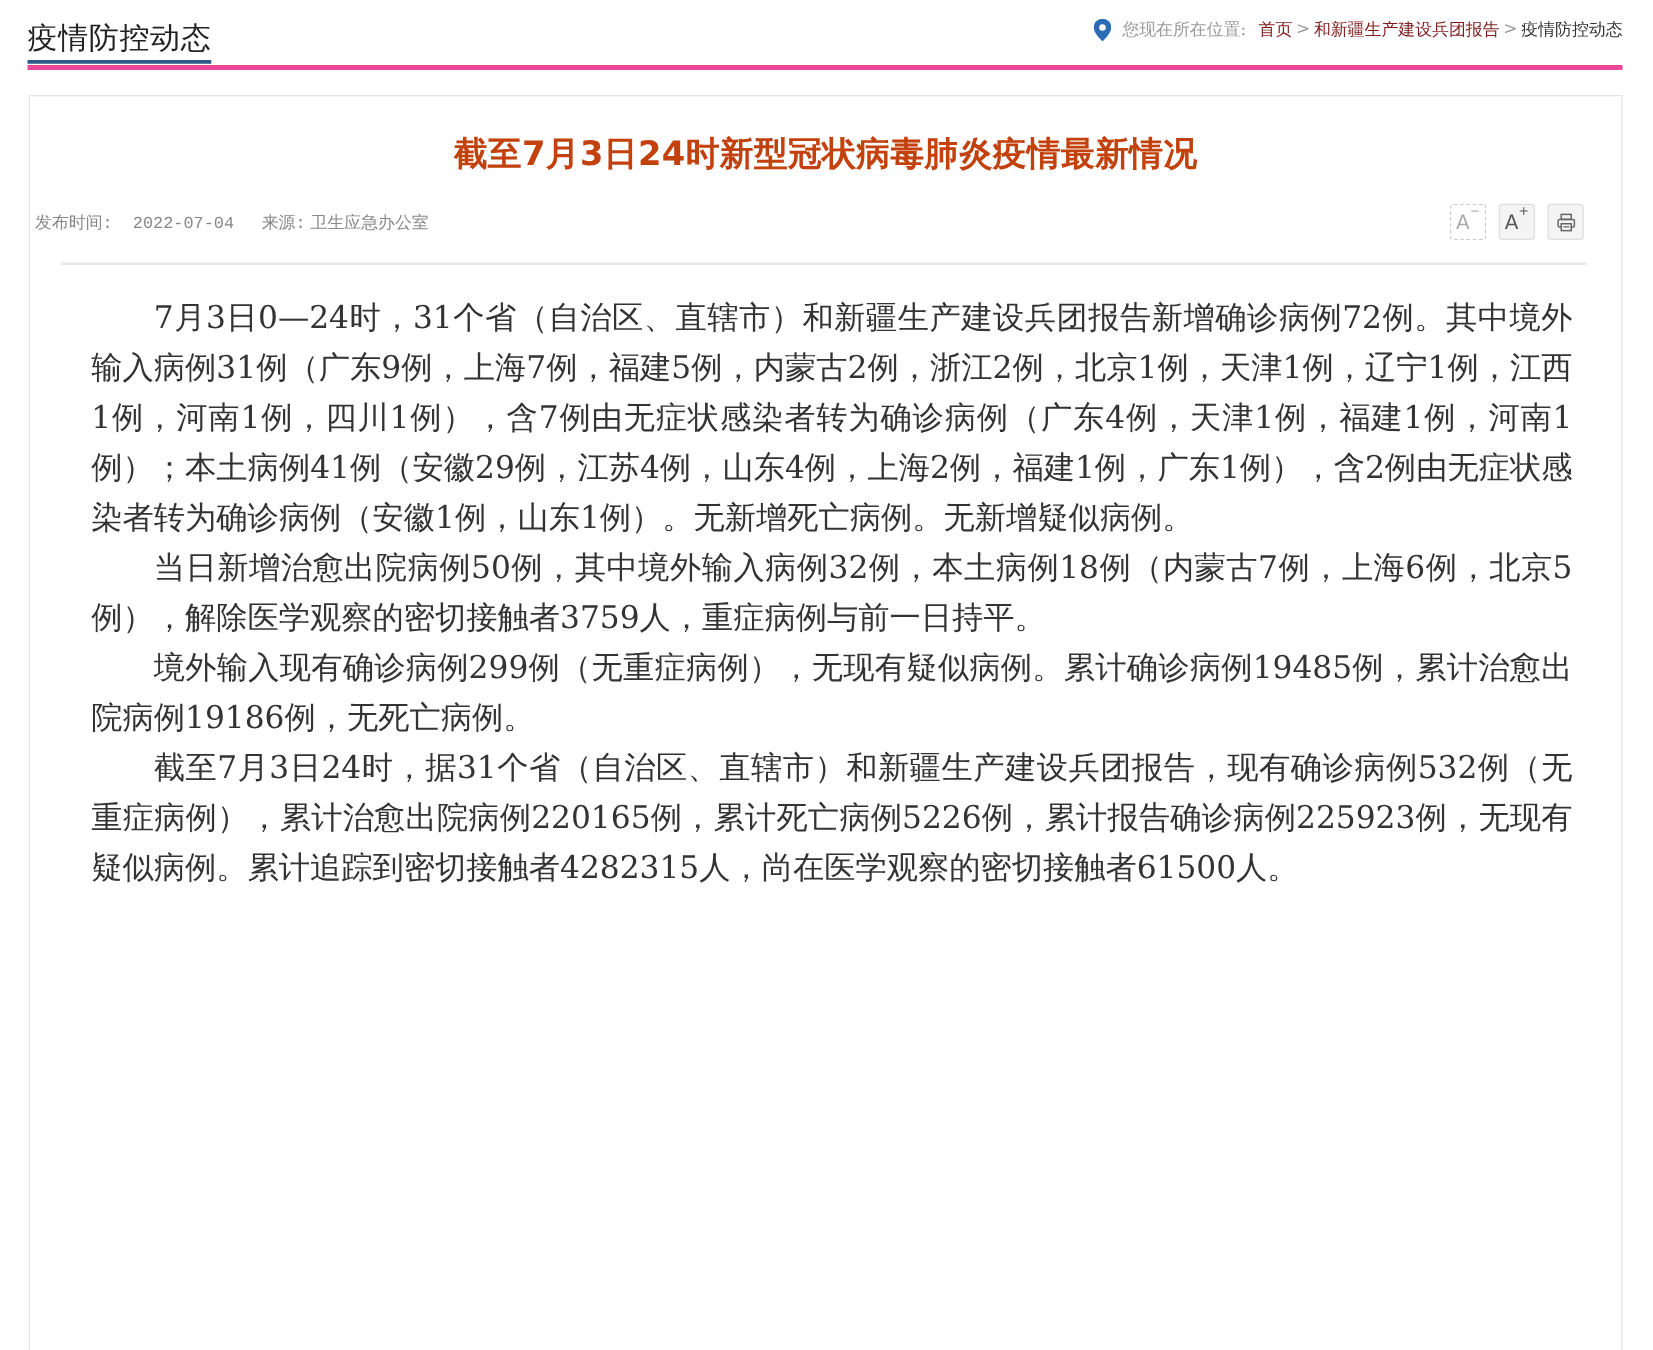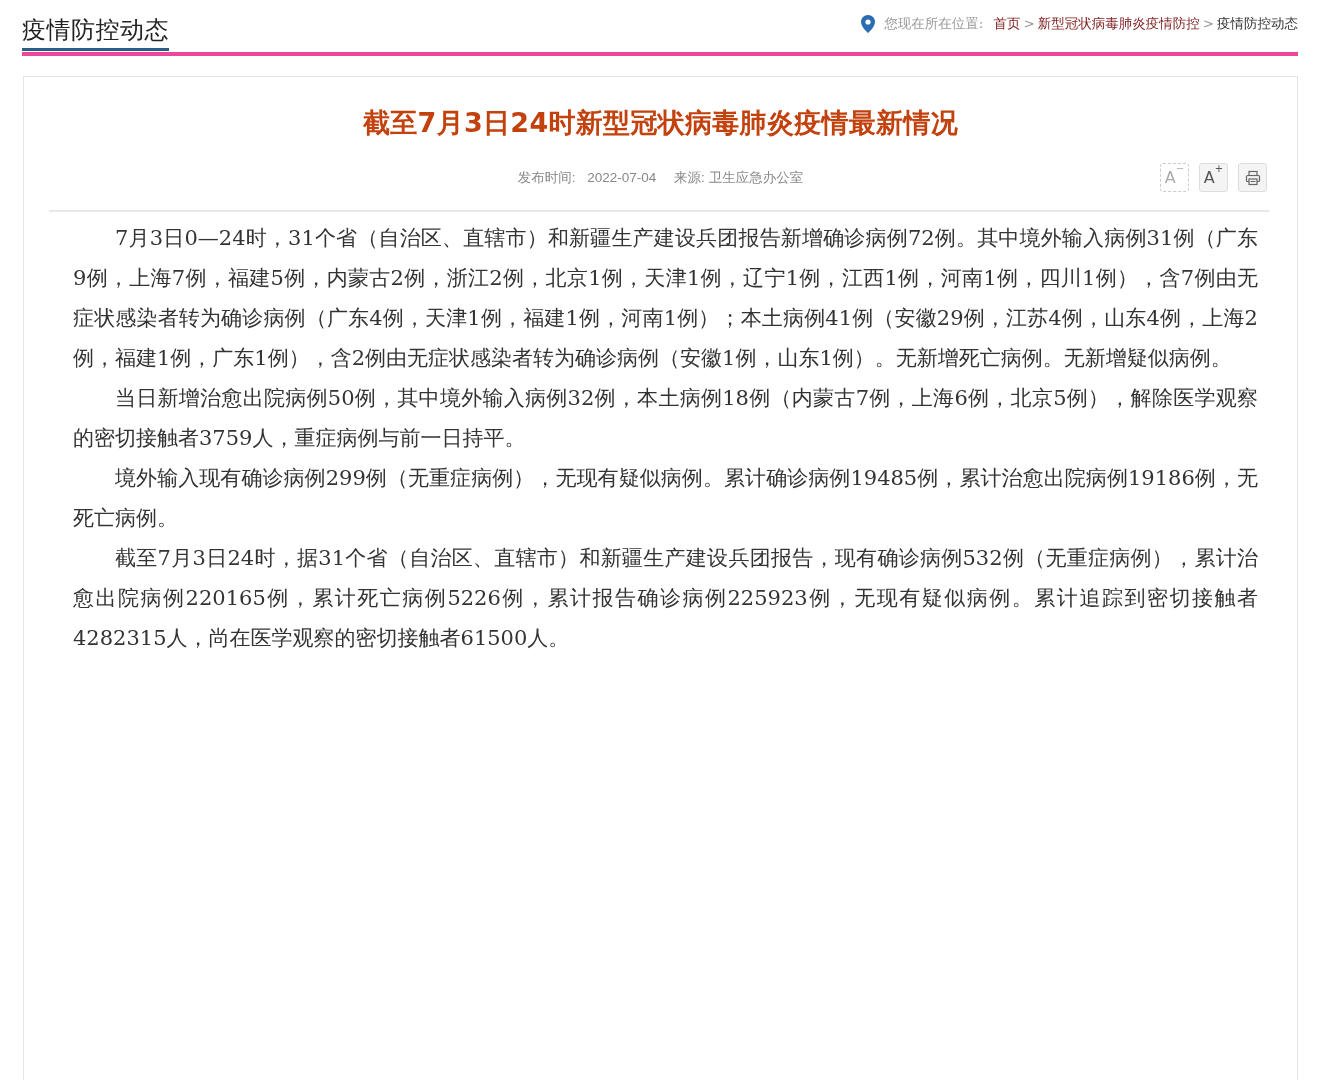--- a/index.html
+++ b/index.html
@@ -12,47 +12,47 @@
   .breadcrumb { position: absolute; right: 0; top: 15px; font-size: 13.5px; color: #999; display: flex; align-items: flex-start; white-space: nowrap; }
   .breadcrumb .pin { width: 14px; height: 18px; margin-right: 9px; display: inline-block; }
   .breadcrumb .bc-label { color: #999; margin-right: 10px; }
   .breadcrumb .bc-sep { margin: 0 3px; color: #999; }
   .breadcrumb .bc-link { color: #7f1d1d; cursor: pointer; }
   .breadcrumb .bc-current { color: #333; }
 
   .article-box { position: absolute; left: 23px; top: 76px; width: 1275px; height: 1020px; border: 1px solid #e4e4e4; }
 
   .article-title { position: absolute; left: 0; top: 28px; width: 100%; text-align: center; font-size: 27px; color: #c2410c; font-weight: 600; font-family: "DejaVu Sans", sans-serif; letter-spacing: 0.3px; }
-  .meta { position: absolute; left: 0; top: 92px; width: 100%; text-align: center; font-size: 13.5px; color: #888; font-family: Liberation Sans, sans-serif; }
+  .meta { position: absolute; left: 0; top: 92px; width: 100%; font-size: 13.5px; color: #888; font-family: Liberation Mono, monospace; }
   .meta span { margin: 0 4px; }
 
   .tools { position: absolute; right: 30px; top: 86px; display: flex; gap: 10px; }
   .tool-btn { width: 29px; height: 29px; border: 1px solid #ddd; border-radius: 3px; background: #f4f4f4; display: flex; align-items: center; justify-content: center; font-family: "DejaVu Sans", sans-serif; font-size: 16px; color: #555; cursor: pointer; position: relative; }
   .tool-btn.dashed { border: 1px dashed #ccc; background: #fff; color: #aaa; }
   .tool-btn sup { font-size: 10px; position: relative; top: -5px; }
 
   .divider { position: absolute; left: 25px; top: 133px; width: 1220px; height: 2px; background: #e8e8e8; }
 
-  .content { position: absolute; left: 49px; top: 141px; width: 1185px; font-size: 21px; line-height: 40px; color: #333; text-align: justify; text-justify: inter-character; }
+  .content { position: absolute; left: 49px; top: 157px; width: 1185px; font-size: 25px; line-height: 40px; color: #333; text-align: justify; text-justify: inter-character; }
   .content p { text-indent: 2em; }
 </style>
 </head>
 <body>
 
 <div class="top-bar">
   <div class="section-title">疫情防控动态</div>
   <div class="breadcrumb">
     <svg class="pin" viewBox="0 0 14 18">
       <path d="M7 0C3.1 0 0 3.1 0 7c0 5 7 11 7 11s7-6 7-11c0-3.9-3.1-7-7-7z" fill="#2a6db5"></path>
       <circle cx="7" cy="7" r="2.6" fill="#fff"></circle>
     </svg>
     <span class="bc-label">您现在所在位置:</span>
     <a class="bc-link">首页</a>
     <span class="bc-sep">&gt;</span>
-    <a class="bc-link">新型冠状病毒肺炎疫情防控</a>
+    <a class="bc-link">和新疆生产建设兵团报告</a>
     <span class="bc-sep">&gt;</span>
     <span class="bc-current">疫情防控动态</span>
   </div>
 </div>
 
 <div class="article-box">
   <h1 class="article-title">截至7月3日24时新型冠状病毒肺炎疫情最新情况</h1>
   <div class="meta">
     <span>发布时间:</span>
     <span>2022-07-04</span>

